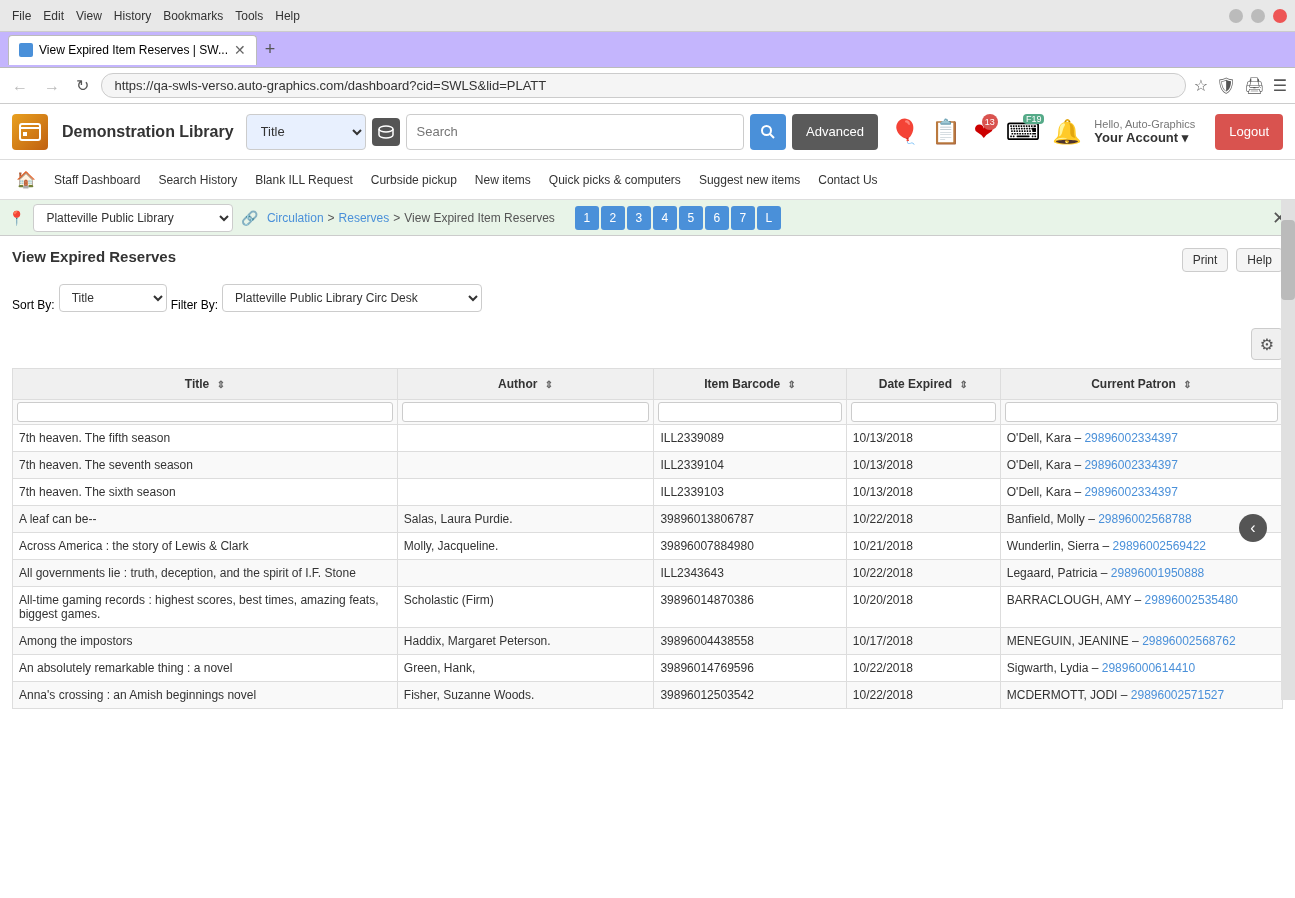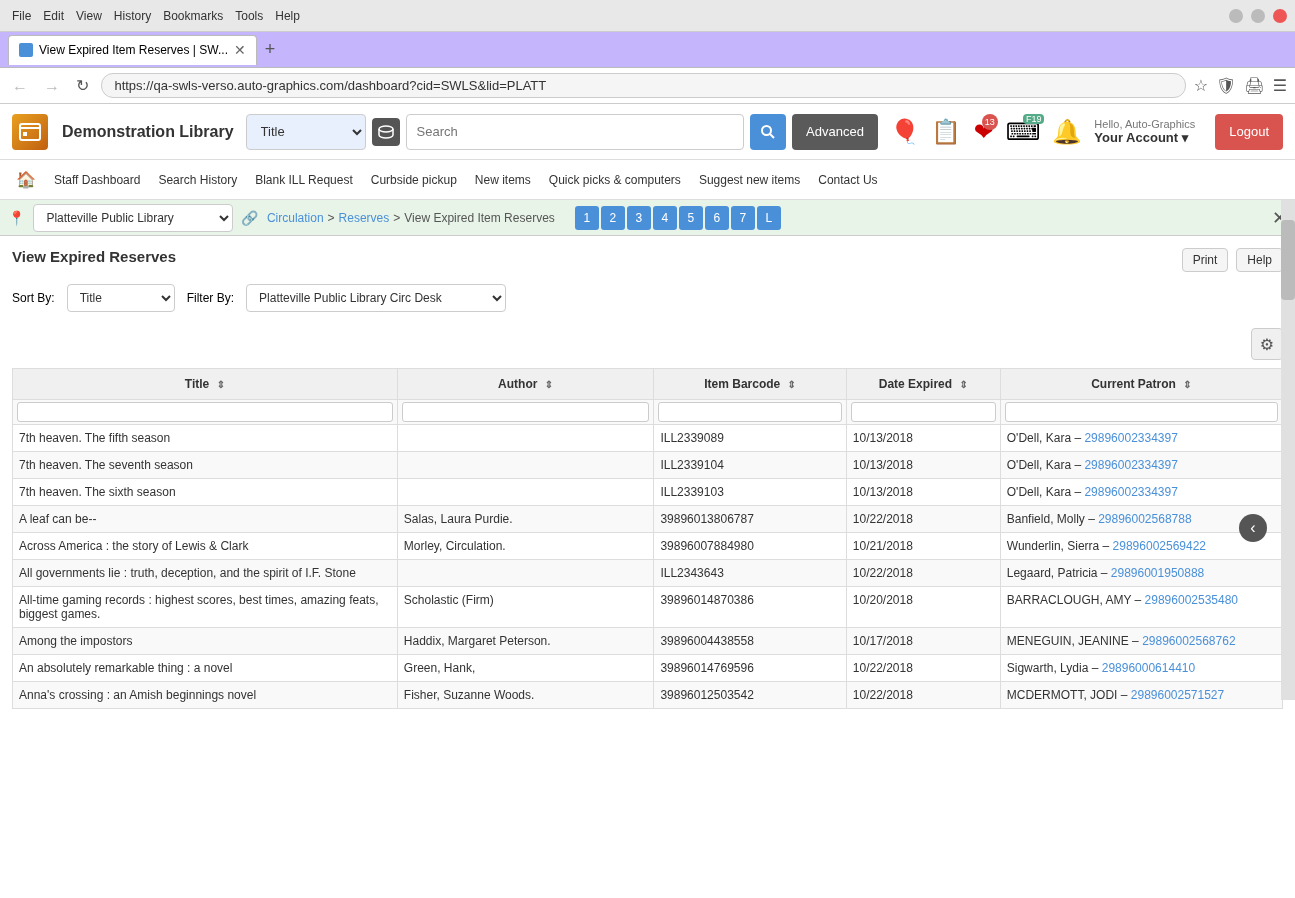--- a/index.html
+++ b/index.html
@@ -109,21 +109,21 @@
     .main-content { background: #fff; padding: 12px; height: calc(898px - 32px - 36px - 36px - 40px - 36px); overflow: hidden; }
 
     .content-header { display: flex; justify-content: space-between; margin-bottom: 12px; }
     .content-title { font-size: 15px; font-weight: bold; color: #333; }
     .content-actions { display: flex; gap: 8px; }
     .print-btn, .help-btn {
       border: 1px solid #ccc; background: #f5f5f5; border-radius: 4px; padding: 4px 10px;
       font-size: 12px; cursor: pointer; color: #333;
     }
 
-    .filter-row { display: flex; align-items: center; gap: 12px; margin-bottom: 16px; }
+    .filter-row { display: flex; align-items: flex-end; gap: 4px; margin-bottom: 16px; }
     .sort-select, .filter-select {
       border: 1px solid #ccc; border-radius: 4px; padding: 4px 8px; font-size: 12px;
       background: #fff; color: #333; height: 28px;
     }
 
     .settings-row { display: flex; justify-content: flex-end; margin-bottom: 8px; }
     .settings-btn {
       background: #f0f0f0; border: 1px solid #ccc; border-radius: 4px; width: 32px; height: 32px;
       display: flex; align-items: center; justify-content: center; cursor: pointer; font-size: 16px; color: #555;
     }
@@ -381,21 +381,21 @@
           </tr>
           <tr>
             <td>A leaf can be--</td>
             <td>Salas, Laura Purdie.</td>
             <td>39896013806787</td>
             <td>10/22/2018</td>
             <td>Banfield, Molly – <a class="link" href="#">29896002568788</a></td>
           </tr>
           <tr>
             <td>Across America : the story of Lewis &amp; Clark</td>
-            <td>Morley, Circulation.</td>
+            <td>Molly, Jacqueline.</td>
             <td>39896007884980</td>
             <td>10/21/2018</td>
             <td>Wunderlin, Sierra – <a class="link" href="#">29896002569422</a></td>
           </tr>
           <tr>
             <td>All governments lie : truth, deception, and the spirit of I.F. Stone</td>
             <td></td>
             <td>ILL2343643</td>
             <td>10/22/2018</td>
             <td>Legaard, Patricia – <a class="link" href="#">29896001950888</a></td>

